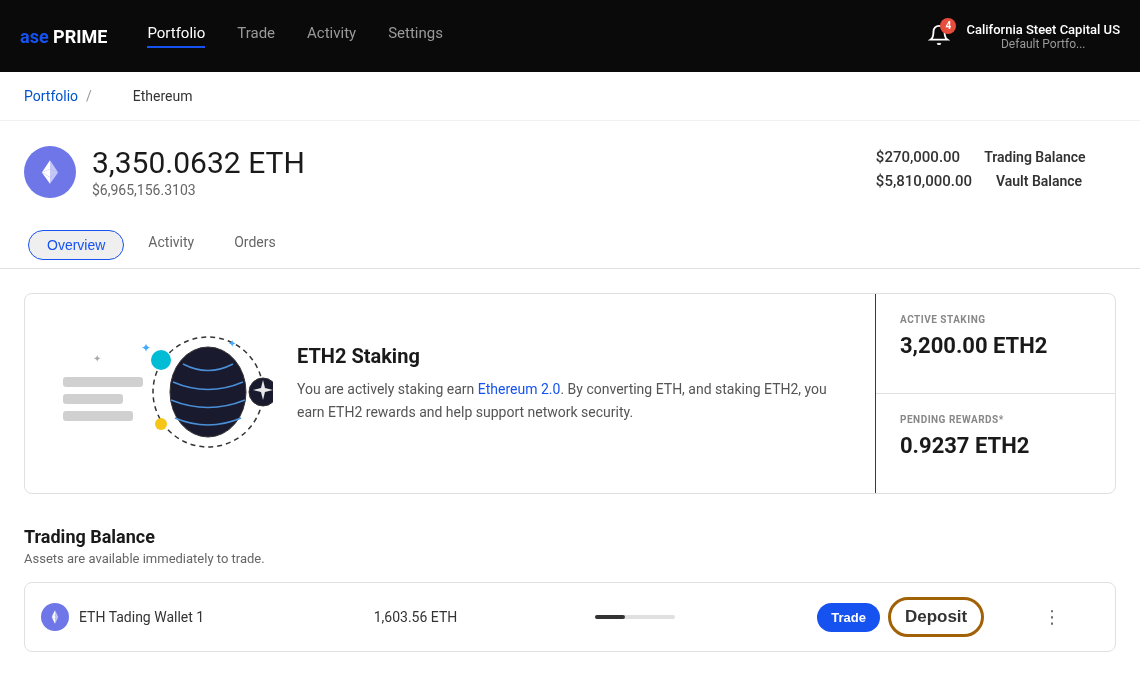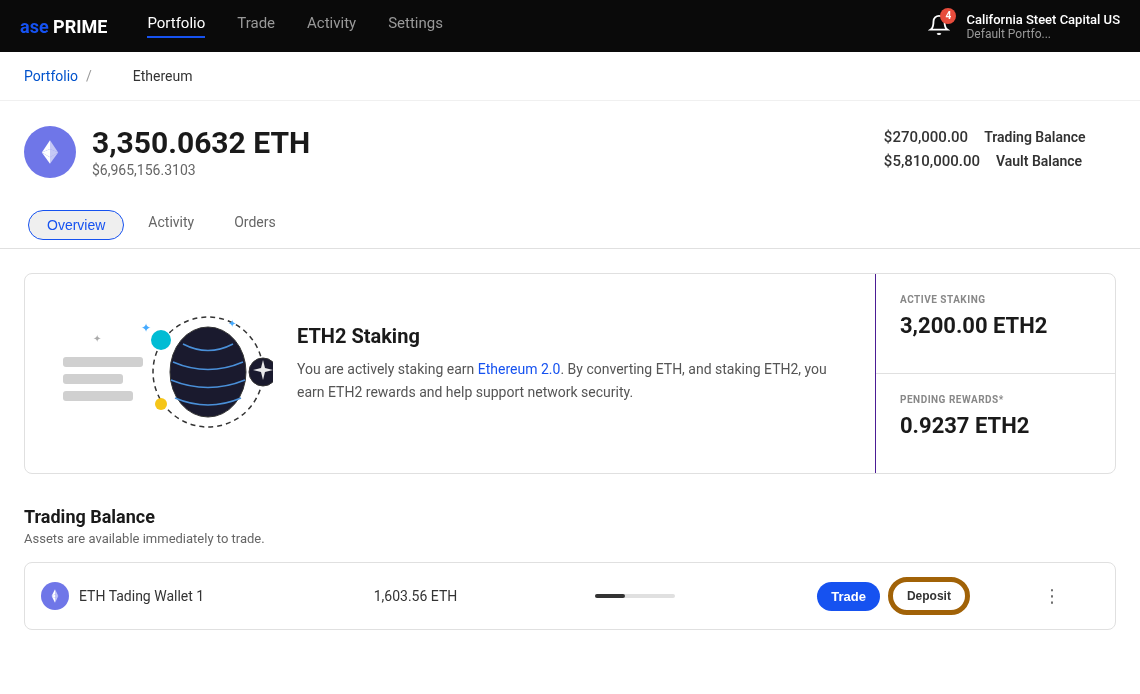--- a/index.html
+++ b/index.html
@@ -1,21 +1,21 @@
 <!DOCTYPE html>
 <html><head>
   <meta charset="utf-8">
   <style>
     * { margin: 0; padding: 0; box-sizing: border-box; }
     body { font-family: -apple-system, BlinkMacSystemFont, 'Segoe UI', Roboto, sans-serif; background: #fff; color: #1a1a1a; font-size: 14px; width: 1140px; overflow-x: hidden; }
 
     
     .top-nav {
       background: #0a0a0a;
-      height: 52px;
+      height: 72px;
       display: flex;
       align-items: center;
       padding: 0 20px;
       position: relative;
     }
     .brand {
       color: #fff;
       font-weight: 700;
       font-size: 18px;
       margin-right: 40px;
@@ -62,21 +62,21 @@
       font-size: 10px;
       font-weight: 700;
       border-radius: 50%;
       width: 16px;
       height: 16px;
       display: flex;
       align-items: center;
       justify-content: center;
     }
     .account-info {
-      text-align: left;
+      text-align: center;
     }
     .account-name {
       color: #fff;
       font-size: 13px;
       font-weight: 500;
     }
     .account-portfolio {
       color: #999;
       font-size: 12px;
     }
@@ -121,35 +121,35 @@
       height: 52px;
       border-radius: 50%;
       background: #6f76e8;
       display: flex;
       align-items: center;
       justify-content: center;
       flex-shrink: 0;
     }
     .asset-amount {
       font-size: 30px;
-      font-weight: 700;
+      font-weight: 400;
       color: #1a1a1a;
     }
     .asset-value {
       font-size: 14px;
       color: #666;
       margin-top: 2px;
     }
     .asset-right {
       text-align: right;
     }
     .balance-row {
       display: flex;
       align-items: center;
-      gap: 16px;
+      gap: 24px;
       margin-bottom: 6px;
     }
     .balance-amount {
       font-size: 15px;
       color: #333;
       font-weight: 500;
     }
     .balance-label {
       font-size: 14px;
       color: #333;
@@ -339,24 +339,24 @@
       border: none;
       padding: 7px 14px;
       border-radius: 20px;
       font-size: 13px;
       font-weight: 600;
       cursor: pointer;
     }
     .deposit-btn {
       background: #fff;
       color: #333;
-      border: 5px solid #a16207;
+      border: 3px solid #a16207;
       padding: 7px 14px;
       border-radius: 20px;
-      font-size: 12px;
+      font-size: 17px;
       font-weight: 600;
       cursor: pointer;
     }
     .more-btn {
       background: none;
       border: none;
       cursor: pointer;
       font-size: 18px;
       color: #666;
       padding: 4px;

